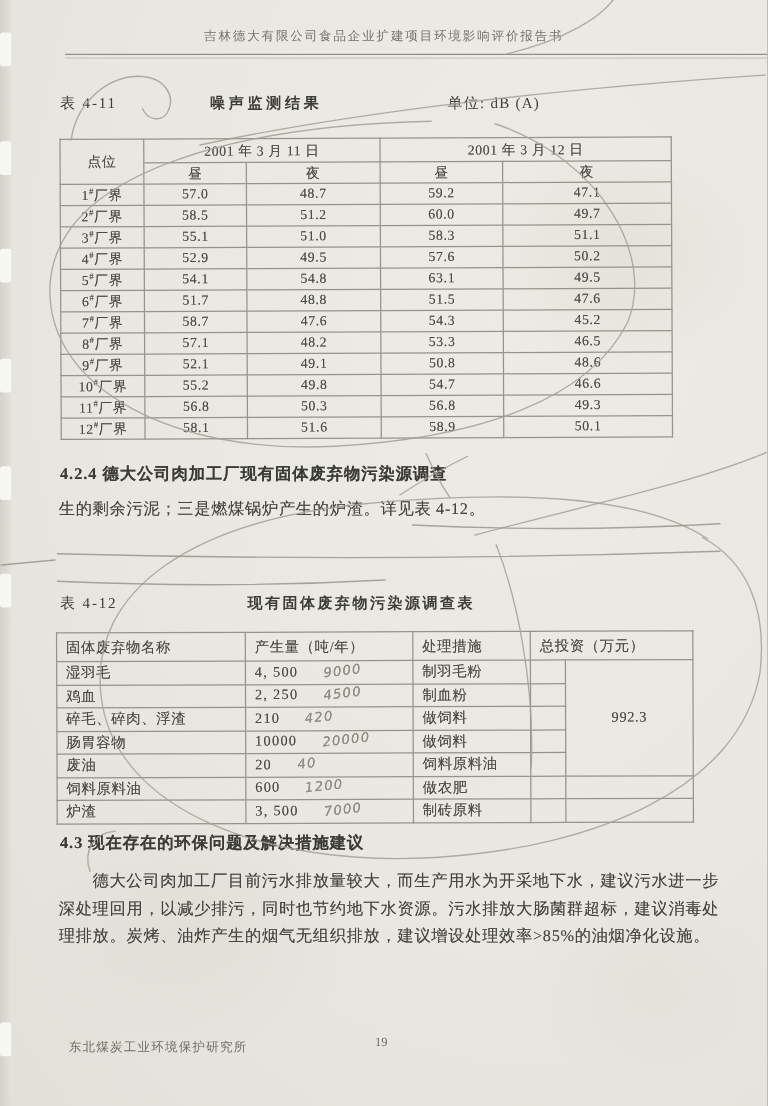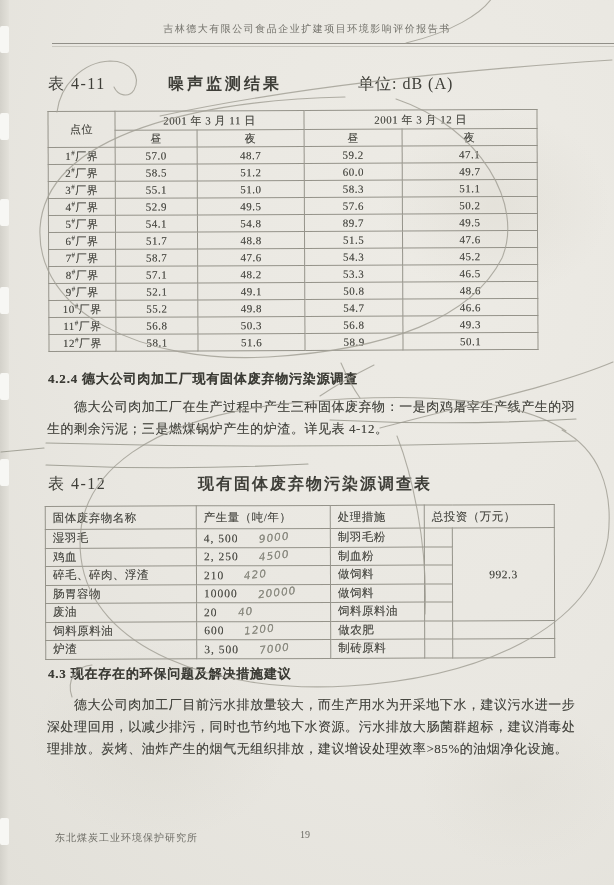--- a/index.html
+++ b/index.html
@@ -16,21 +16,21 @@
   .stain.s3{left:420px;top:700px;width:200px;height:170px;background:radial-gradient(closest-side,rgba(190,186,172,.10),rgba(190,186,172,0));}
 
   .edge-strip{position:absolute;left:0;top:0;width:9px;height:100%;background:linear-gradient(90deg,#d3d1ca,#e3e1da);}
   .notch{position:absolute;left:0;width:9px;height:27px;background:#f7f7f4;border-radius:2px;}
 
   .running-header{position:absolute;top:22px;left:0;width:100%;text-align:center;
     font-size:10px;color:#73726b;letter-spacing:1.5px;}
   .header-rule{position:absolute;top:43px;left:52px;right:0;height:2px;
     border-top:1px solid #918f88;border-bottom:1px solid #c9c7bf;}
 
-  .t-caption{position:absolute;height:18px;font-size:16px;color:#3e3e38;}
+  .t-caption{position:absolute;height:18px;font-size:12px;color:#3e3e38;}
   .t411-cap{top:74px;left:48px;right:30px;}
   .t412-cap{top:474px;left:48px;right:30px;}
   .cap-label{position:absolute;left:0;letter-spacing:1.5px;}
   .cap-title{position:absolute;left:120px;font-weight:bold;letter-spacing:3px;}
   .cap-title2{position:absolute;left:150px;font-weight:bold;letter-spacing:2px;}
   .cap-unit{position:absolute;left:310px;letter-spacing:1px;}
 
   table{border-collapse:collapse;table-layout:fixed;}
   td,th{border:1px solid #95938a;font-weight:normal;padding:0;overflow:hidden;
     color:#4b4b45;text-shadow:0 0 .4px rgba(70,70,64,.55);}
@@ -148,21 +148,21 @@
           <td class="pt"><span>4</span><sup>#</sup><span>厂界</span></td>
           <td>52.9</td>
           <td>49.5</td>
           <td>57.6</td>
           <td>50.2</td>
         </tr>
       <tr>
           <td class="pt"><span>5</span><sup>#</sup><span>厂界</span></td>
           <td>54.1</td>
           <td>54.8</td>
-          <td>89.7</td>
+          <td>63.1</td>
           <td>49.5</td>
         </tr>
       <tr>
           <td class="pt"><span>6</span><sup>#</sup><span>厂界</span></td>
           <td>51.7</td>
           <td>48.8</td>
           <td>51.5</td>
           <td>47.6</td>
         </tr>
       <tr>
@@ -205,21 +205,20 @@
           <td>58.1</td>
           <td>51.6</td>
           <td>58.9</td>
           <td>50.1</td>
         </tr>
     </tbody>
   </table>
 
   <h3 class="sec-h sec424-h">4.2.4 德大公司肉加工厂现有固体废弃物污染源调查</h3>
   <div class="para p424">
-    <div class="pline indent">德大公司肉加工厂在生产过程中产生三种固体废弃物：一是肉鸡屠宰生产线产生的羽</div>
     <div class="pline">生的剩余污泥；三是燃煤锅炉产生的炉渣。详见表 4-12。</div>
   </div>
 
   <div class="t-caption t412-cap">
     <span class="cap-label">表 4-12</span>
     <span class="cap-title2">现有固体废弃物污染源调查表</span>
   </div>
 
   <table class="t412">
     <colgroup>

